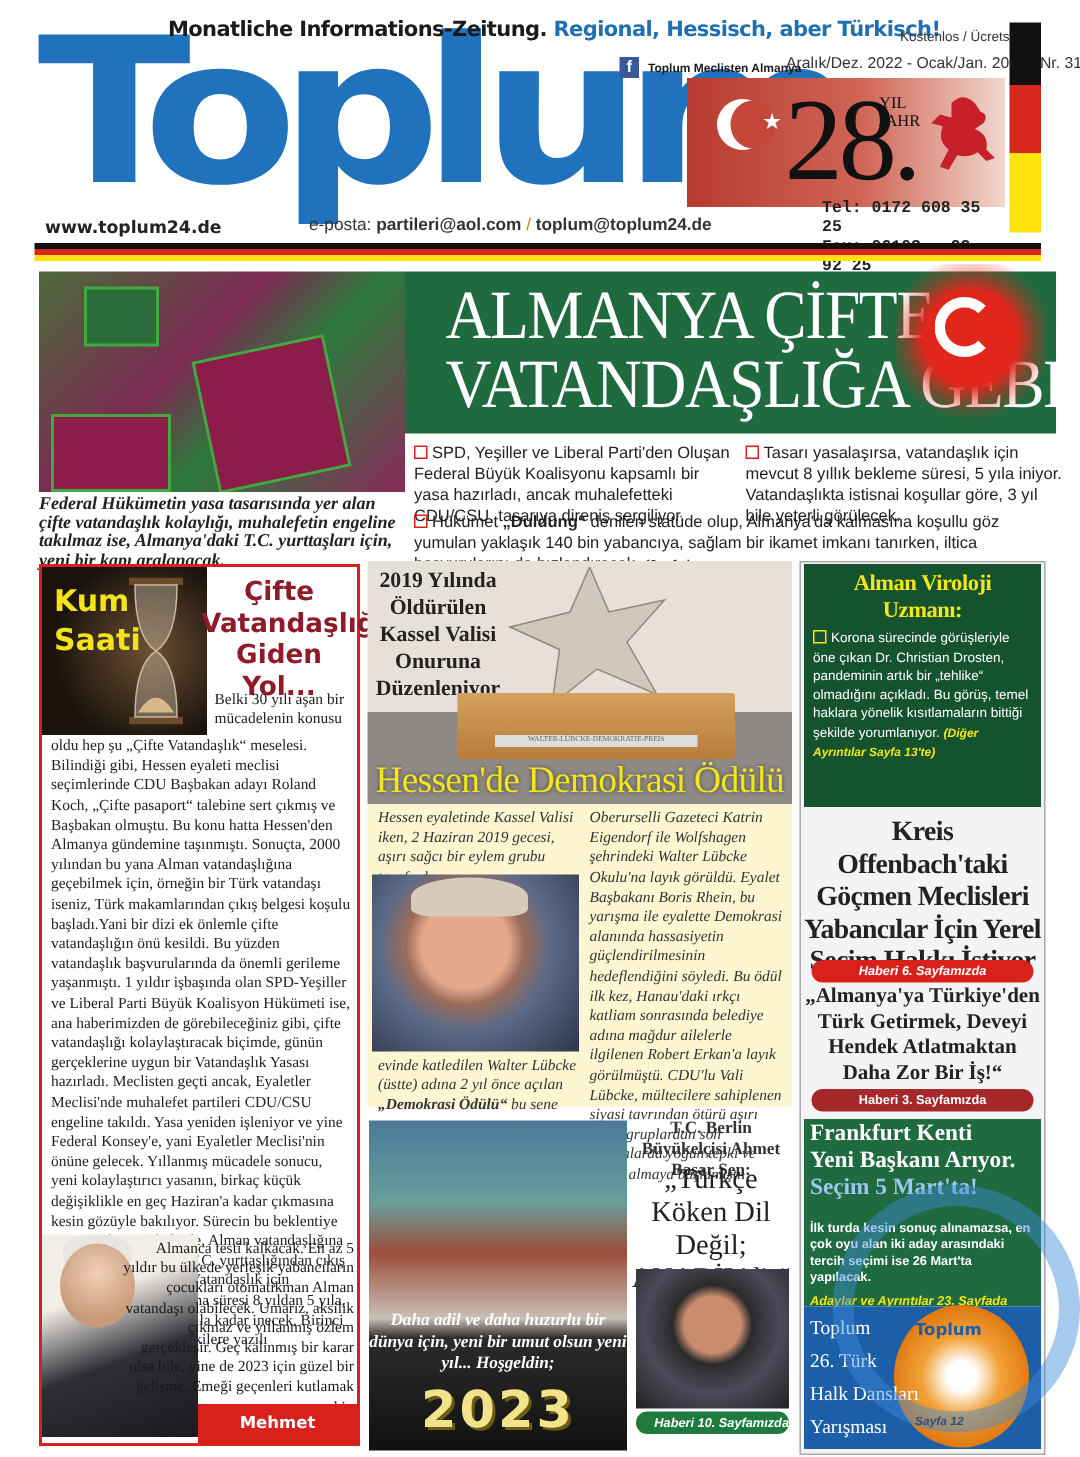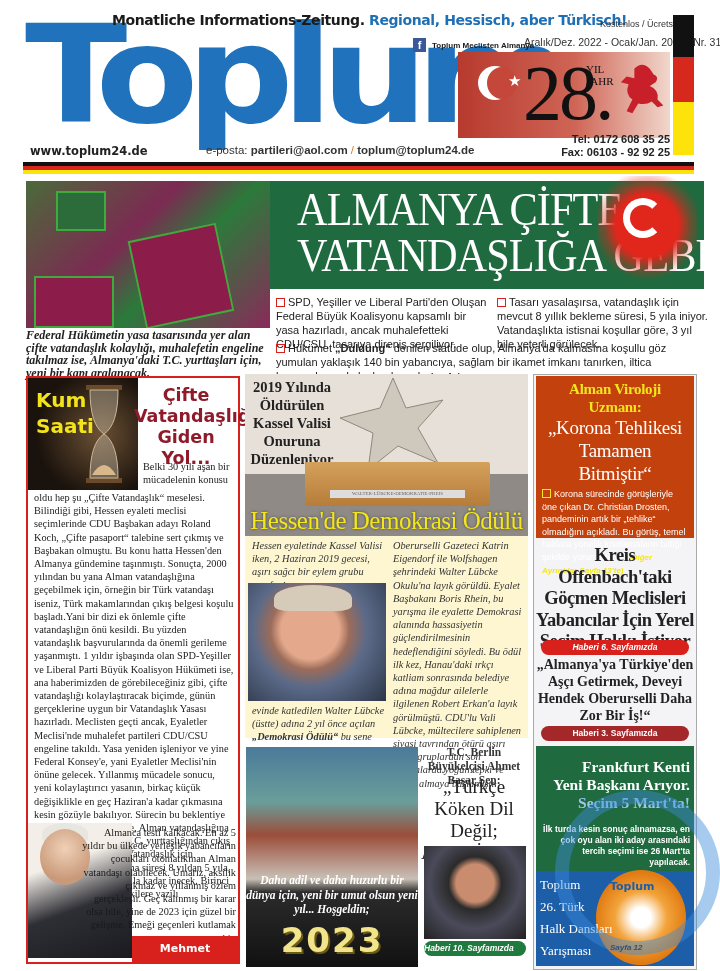--- a/index.html
+++ b/index.html
@@ -14,21 +14,21 @@
 .fbline{left:413px;top:38px;font-family:"Liberation Sans",sans-serif;font-size:8px;font-weight:bold;display:flex;align-items:center;gap:6px}
 .fbicon{width:13px;height:14px;background:#3b5998;color:#fff;font-size:11px;text-align:center;line-height:15px;font-weight:bold}
 .issue{left:524px;top:36px;font-family:"Liberation Sans",sans-serif;font-size:10.5px;color:#333;white-space:nowrap}
 .banner{left:458px;top:52px;width:212px;height:86px;background:linear-gradient(90deg,#b73a2e 0%,#cf6556 55%,#f1d7cc 100%)}
 .moon{left:478px;top:66px;width:34px;height:34px;border-radius:50%;background:#fff}
 .moon2{left:487px;top:67px;width:30px;height:32px;border-radius:50%;background:#c5473a}
 .star{left:508px;top:72px;color:#fff;font-size:15px}
 .big28{left:523px;top:54px;font-family:"Liberation Serif",serif;font-size:78px;line-height:78px;color:#111;letter-spacing:-3px}
 .yiljahr{left:586px;top:63px;font-size:11px;line-height:12px;color:#111}
 .lion{left:615px;top:58px;width:58px;height:60px}
-.tel{left:560px;top:133px;font-family:Liberation Sans, sans-serif;font-size:11px;font-weight:bold;color:#222;text-align:right;width:110px;line-height:13px}
+.tel{left:548px;top:133px;font-family:Liberation Mono, monospace;font-size:11px;font-weight:bold;color:#222;text-align:left;width:110px;line-height:13px}
 .flagbar{left:673px;top:15px;width:21px;height:140px;background:linear-gradient(#111 0 30%,#d7281d 30% 62%,#fde309 62% 100%)}
 .www{left:30px;top:144px;font-family:"DejaVu Sans",sans-serif;font-weight:bold;font-size:11.5px;color:#222}
 .email{left:206px;top:144px;font-family:"Liberation Sans",sans-serif;font-size:11.5px;color:#333}
 .email b{font-weight:bold}
 .email .sl{color:#e07a12}
 .stripe{left:23px;top:162px;width:671px;height:12px;background:linear-gradient(#111 0 33%,#d7281d 33% 66%,#fde309 66% 100%)}
 
 .leadphoto{left:26px;top:181px;width:244px;height:147px;background:linear-gradient(135deg,#4b6a3a,#7c2a52 40%,#2b7a3b 60%,#8a2a5a);overflow:hidden}
 .pp{position:absolute;background:#8c1d4a;border:2px solid #3faa3e}
 .leadcap{left:26px;top:329px;width:244px;font-style:italic;font-weight:bold;font-size:12px;line-height:12.5px;color:#222}
@@ -68,34 +68,34 @@
 .lubcke{left:248px;top:583px;width:138px;height:118px;background:radial-gradient(circle at 45% 40%,#e4a98c 0 28%,#9b6c5a 38%,#5b6a88 55%,#2c3648)}
 .lhair{left:274px;top:585px;width:78px;height:26px;border-radius:50% 50% 20% 20%;background:#d6cbb9}
 .it3{left:252px;top:704px;width:135px}
 
 .paint{left:246px;top:747px;width:172px;height:220px;background:linear-gradient(#4b7a9a 0,#6a9e9a 25%,#9b4d3a 40%,#c9c0b6 60%,#2b2b2b 66%,#111 100%)}
 .newyear{left:246px;top:873px;width:172px;text-align:center;color:#fff;font-style:italic;font-weight:bold;font-size:11.5px;line-height:14.5px}
 .y2023{left:246px;top:920px;width:172px;text-align:center;font-family:"DejaVu Sans",sans-serif;font-weight:900;font-size:34px;color:#f2e48a;letter-spacing:2px;text-shadow:2px 2px 0 #6b5a12}
 .ambtitle{left:420px;top:745px;width:108px;text-align:center;font-size:11.5px;line-height:14px;font-weight:bold;color:#333}
 .ambquote{left:420px;top:776px;width:108px;text-align:center;font-size:19px;line-height:22px;color:#222}
 .ambphoto{left:424px;top:846px;width:102px;height:93px;background:radial-gradient(circle at 50% 40%,#c98c6e 0 25%,#2b2b2b 35%,#4a4a5a 60%,#222)}
-.haberg{left:424px;top:941px;width:102px;height:15px;border-radius:8px;background:#1f7a3e;color:#fff;font-family:"Liberation Sans",sans-serif;font-style:italic;font-weight:bold;font-size:8.5px;text-align:left;line-height:15px}
+.haberg{left:424px;top:941px;width:102px;height:15px;border-radius:8px;background:#1f7a3e;color:#fff;font-family:"Liberation Sans",sans-serif;font-style:italic;font-weight:bold;font-size:8.5px;text-align:right;line-height:15px}
 
 .col3{left:533px;top:374px;width:164px;height:596px;border:1px solid #aaa;background:#f4f4f6}
-.viro{left:536px;top:376px;width:158px;height:162px;background:#c2410c;color:#fff;padding:4px 6px}
+.viro{left:536px;top:376px;width:158px;height:162px;background:#14532d;color:#fff;padding:4px 6px}
 .virosub{font-size:15px;color:#f3e61a;text-align:center;line-height:18px;font-weight:bold;letter-spacing:-0.3px}
 .viroq{font-size:19px;line-height:23px;text-align:center;letter-spacing:-0.3px}
 .virotxt{font-family:"Liberation Sans",sans-serif;font-size:9px;line-height:12.5px;margin-top:3px}
 .virotxt .sq{border-color:#f3e61a}
 .virotxt .ref{color:#f3e61a;font-style:italic;font-weight:bold;font-size:8px}
 .kreis{left:536px;top:545px;width:158px;text-align:center;font-size:18.5px;line-height:21.5px;font-weight:bold;color:#222;letter-spacing:-0.4px}
 .pill{left:541px;top:640px;width:148px;height:15px;border-radius:8px;background:#d8201c;color:#fff;font-family:"Liberation Sans",sans-serif;font-style:italic;font-weight:bold;font-size:8.5px;text-align:center;line-height:15px}
 .asci{left:536px;top:656px;width:158px;text-align:center;font-size:14px;line-height:17px;font-weight:bold;color:#222}
 .pill2{left:541px;top:726px;width:148px;height:15px;border-radius:8px;background:#a4282a;color:#fff;font-family:"Liberation Sans",sans-serif;font-weight:bold;font-size:8.5px;text-align:center;line-height:15px}
-.frank{left:536px;top:746px;width:158px;height:125px;background:#1f6a3e;color:#fff;text-align:right;padding:12px 4px}
+.frank{left:536px;top:746px;width:158px;height:125px;background:#1f6a3e;color:#fff;text-align:left;padding:1px 4px}
 .frank .t{font-size:15.5px;line-height:18px;font-weight:bold}
 .frank .t2{font-size:15.5px;line-height:18px;color:#9ec6f0;font-weight:bold}
 .frank .s{font-family:"Liberation Sans",sans-serif;font-size:8.5px;line-height:11px;font-weight:bold;margin-top:12px}
 .frank .a{font-family:"Liberation Sans",sans-serif;font-size:8.5px;font-style:italic;font-weight:bold;color:#f3e61a;margin-top:5px}
 .dans{left:536px;top:871px;width:158px;height:95px;background:#1c5ea8}
 .sun{left:596px;top:870px;width:90px;height:95px;border-radius:50%;background:radial-gradient(circle,#fff 0 15%,#f2a33a 40%,#e07a12 70%)}
 .danstxt{left:540px;top:874px;font-size:13px;line-height:22px;color:#fff}
 .toplumlbl{left:610px;top:880px;font-family:"DejaVu Sans",sans-serif;font-weight:bold;font-size:11px;color:#1c5ea8}
 .sayfa12{left:610px;top:943px;font-family:"Liberation Sans",sans-serif;font-style:italic;font-weight:bold;font-size:8px;color:#222}
 .ring{left:555px;top:790px;width:165px;height:165px;border-radius:50%;border:14px solid rgba(60,140,220,0.45)}
@@ -188,26 +188,25 @@
 <div class="abs y2023">2023</div>
 
 <div class="abs ambtitle">T.C. Berlin Büyükelçisi Ahmet Başar Şen:</div>
 <div class="abs ambquote">„Türkçe Köken Dil Değil; ANADİL'dir“</div>
 <div class="abs ambphoto"></div>
 <div class="abs haberg">Haberi 10. Sayfamızda</div>
 
 <div class="abs col3"></div>
 <div class="abs viro">
   <div class="virosub">Alman Viroloji Uzmanı:</div>
-  <div class="viroq">„Korona Tehlikesi Tamamen Bitmiştir“</div>
   <div class="virotxt"><span class="sq"></span><span>Korona sürecinde görüşleriyle öne çıkan Dr. Christian Drosten, pandeminin artık bir „tehlike“ olmadığını açıkladı. Bu görüş, temel haklara yönelik kısıtlamaların bittiği şekilde yorumlanıyor.</span> <span class="ref">(Diğer Ayrıntılar Sayfa 13'te)</span></div>
 </div>
 <div class="abs kreis">Kreis Offenbach'taki Göçmen Meclisleri Yabancılar İçin Yerel Seçim Hakkı İstiyor</div>
 <div class="abs pill">Haberi 6. Sayfamızda</div>
-<div class="abs asci">„Almanya'ya Türkiye'den Aşçı Getirmek, Deveyi Hendek Oberurselli Daha Zor Bir İş!“</div>
+<div class="abs asci">„Almanya'ya Türkiye'den Türk Getirmek, Deveyi Hendek Atlatmaktan Daha Zor Bir İş!“</div>
 <div class="abs pill2">Haberi 3. Sayfamızda</div>
 <div class="abs frank">
   <div class="t">Frankfurt Kenti</div>
   <div class="t">Yeni Başkanı Arıyor.</div>
   <div class="t2">Seçim 5 Mart'ta!</div>
   <div class="s">İlk turda kesin sonuç alınamazsa, en çok oyu alan iki aday arasındaki tercih seçimi ise 26 Mart'ta yapılacak.</div>
   <div class="a">Adaylar ve Ayrıntılar 23. Sayfada</div>
 </div>
 <div class="abs dans"></div>
 <div class="abs sun"></div>

